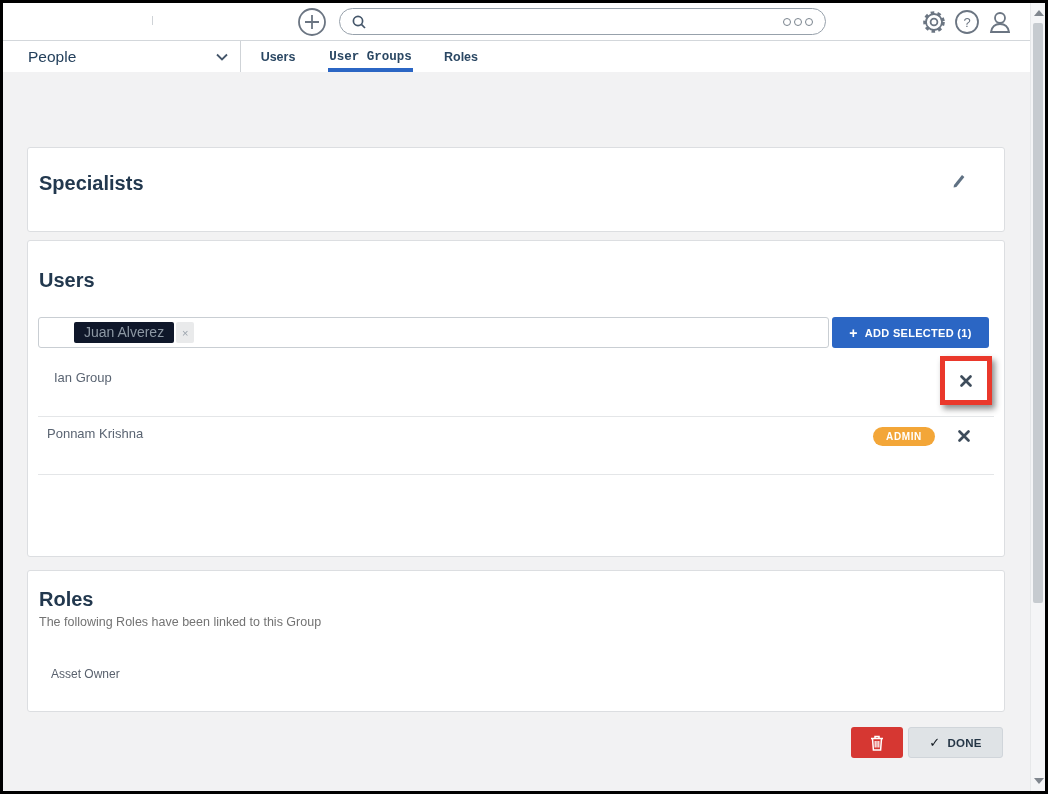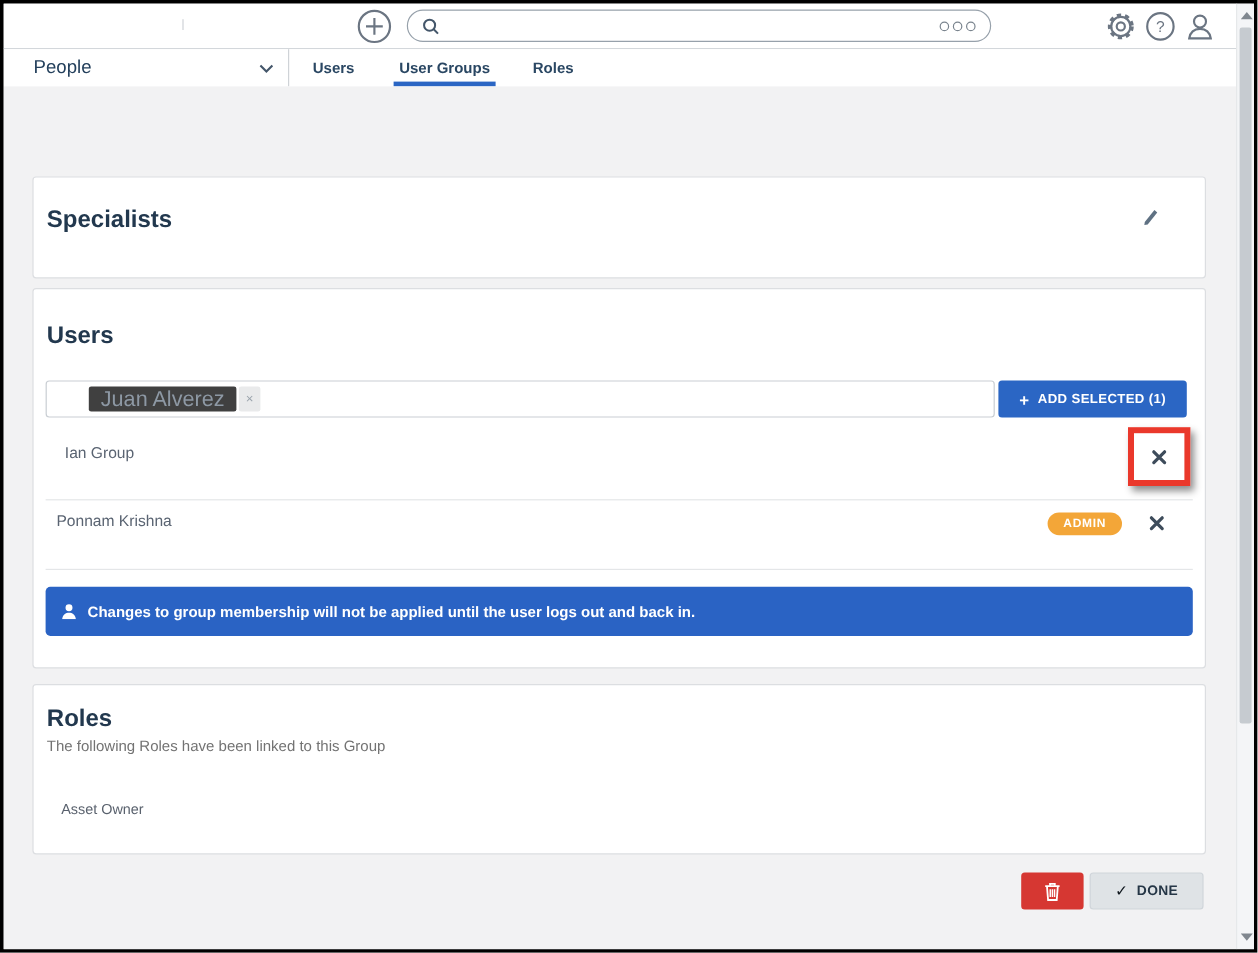--- a/index.html
+++ b/index.html
@@ -19,40 +19,40 @@
   .ic-gear{left:918px;} .ic-help{left:951px;} .ic-user{left:984px;}
 
   
   .navrow{position:absolute;left:0;top:38px;width:1027px;height:31px;background:#fff;}
   .module{position:absolute;left:0;top:0;height:31px;width:237px;display:flex;align-items:center;cursor:pointer;background:none;border:none;padding:0 0 0 25px;}
   .module span{font-size:15.5px;color:#24405c;font-weight:500;}
   .module svg{position:absolute;right:12px;top:12px;}
   .nav-div{position:absolute;left:237px;top:0;width:1px;height:31px;background:#cfd3d7;}
   .tab{position:absolute;top:0;height:31px;display:flex;align-items:center;justify-content:center;font-size:12.5px;font-weight:700;color:#2a4763;background:none;border:none;cursor:pointer;padding:0;}
   .tab-users{left:242px;width:66px;}
-  .tab-ug{left:325px;width:85px;}
+  .tab-ug{left:325px;width:85px;font-family:Liberation Mono, monospace;}
   .tab-roles{left:426px;width:64px;}
   .tab-ug::after{content:"";position:absolute;left:0;right:0;bottom:0;height:4px;background:#2b66c4;}
 
   
   .content{position:absolute;left:0;top:69px;width:1027px;height:719px;background:#f2f2f3;}
   .page-title{position:absolute;left:25px;top:24px;font-size:21.5px;font-weight:700;color:#1c3047;letter-spacing:.2px;}
   .page-title .sep{font-weight:800;margin:0 7px 0 2px;}
   .card{position:absolute;left:24px;width:978px;background:#fff;border:1px solid #dcdee1;border-radius:3px;}
   .card-sp{top:75px;height:85px;}
   .card-users{top:168px;height:317px;}
   .card-roles{top:498px;height:142px;}
   .card-title{position:absolute;left:11px;font-size:20px;font-weight:700;color:#22384e;}
 
   .pencil-btn{position:absolute;left:919px;top:21px;width:24px;height:24px;background:none;border:none;padding:0;cursor:pointer;}
 
   
   .taginput{position:absolute;left:10px;top:76px;width:791px;height:31px;border:1px solid #c9ced3;border-radius:3px;background:#fff;display:flex;align-items:center;padding-left:35px;cursor:text;}
   .chip{display:flex;height:21px;}
-  .chip-label{background:#404040;color:#8d98a4;font-size:18px;padding:0 10px;line-height:21px;border-radius:2px;}
+  .chip-label{background:#0f172a;color:#8d98a4;font-size:14px;padding:0 10px;line-height:21px;border-radius:2px;}
   .chip-x{width:18px;height:21px;background:#e9eaeb;margin-left:2px;border-radius:2px;color:#9aa3ac;font-size:11px;line-height:20px;text-align:center;border:none;padding:0;cursor:pointer;}
   .addbtn{position:absolute;left:804px;top:76px;width:157px;height:31px;background:#2b66c4;color:#fff;border:none;border-radius:3px;font-size:11px;font-weight:700;letter-spacing:.3px;display:flex;align-items:center;justify-content:center;gap:7px;cursor:pointer;}
   .addbtn .plus{font-size:14px;font-weight:700;line-height:1;}
   .member-name{position:absolute;font-size:13px;color:#5a6472;}
   .name1{left:26px;top:129px;}
   .name2{left:19px;top:185px;}
   .hl-box{position:absolute;left:912px;top:115px;width:52px;height:49px;border:5px solid #ea382b;background:#fff;box-shadow:3px 4px 6px rgba(0,0,0,.45);display:flex;align-items:center;justify-content:center;}
   .xbtn{background:none;border:none;padding:2px;cursor:pointer;line-height:0;}
   .xbtn2{position:absolute;left:927px;top:186px;}
   .divider{position:absolute;left:10px;width:956px;height:1px;background:#e4e6e8;}
@@ -185,27 +185,20 @@
 
         <div class="member-name name2">Ponnam Krishna</div>
         <span class="badge">ADMIN</span>
         <button class="xbtn xbtn2">
           <svg width="14" height="14" viewBox="0 0 14 14">
               <path d="M2.5 2.5 L11.5 11.5 M11.5 2.5 L2.5 11.5" stroke="#3e4c5b" stroke-width="2.7" stroke-linecap="round"></path>
             </svg>
         </button>
         <div class="divider div2"></div>
 
-        <div class="banner">
-          <svg width="13" height="13" viewBox="0 0 13 13">
-              <circle cx="6.5" cy="3.4" r="2.9" fill="#fff"></circle>
-              <path d="M.8 13c.5-4 3-5.4 5.7-5.4s5.2 1.4 5.7 5.4z" fill="#fff"></path>
-            </svg>
-          <span>Changes to group membership will not be applied until the user logs out and back in.</span>
-        </div>
       </div>
 
       <div class="card card-roles">
         <div class="card-title" style="top:17px;">Roles</div>
         <div class="roles-sub">The following Roles have been linked to this Group</div>
         <div class="role-item">Asset Owner</div>
       </div>
 
       <button class="del-btn">
         <svg width="14" height="16" viewBox="0 0 14 16">

